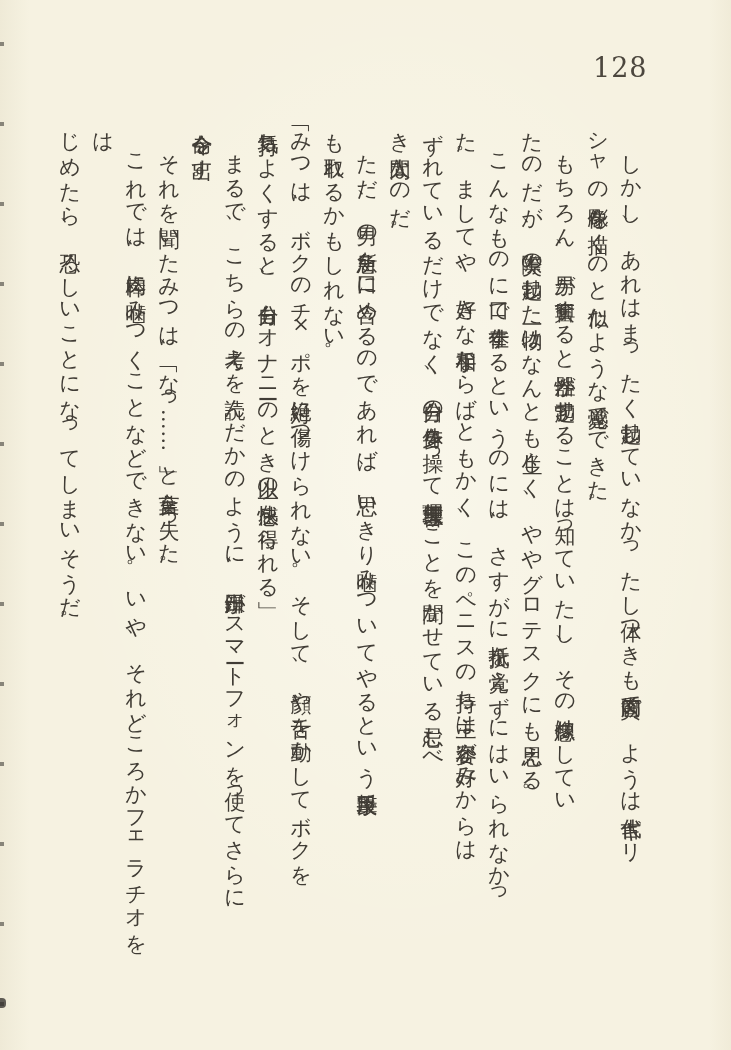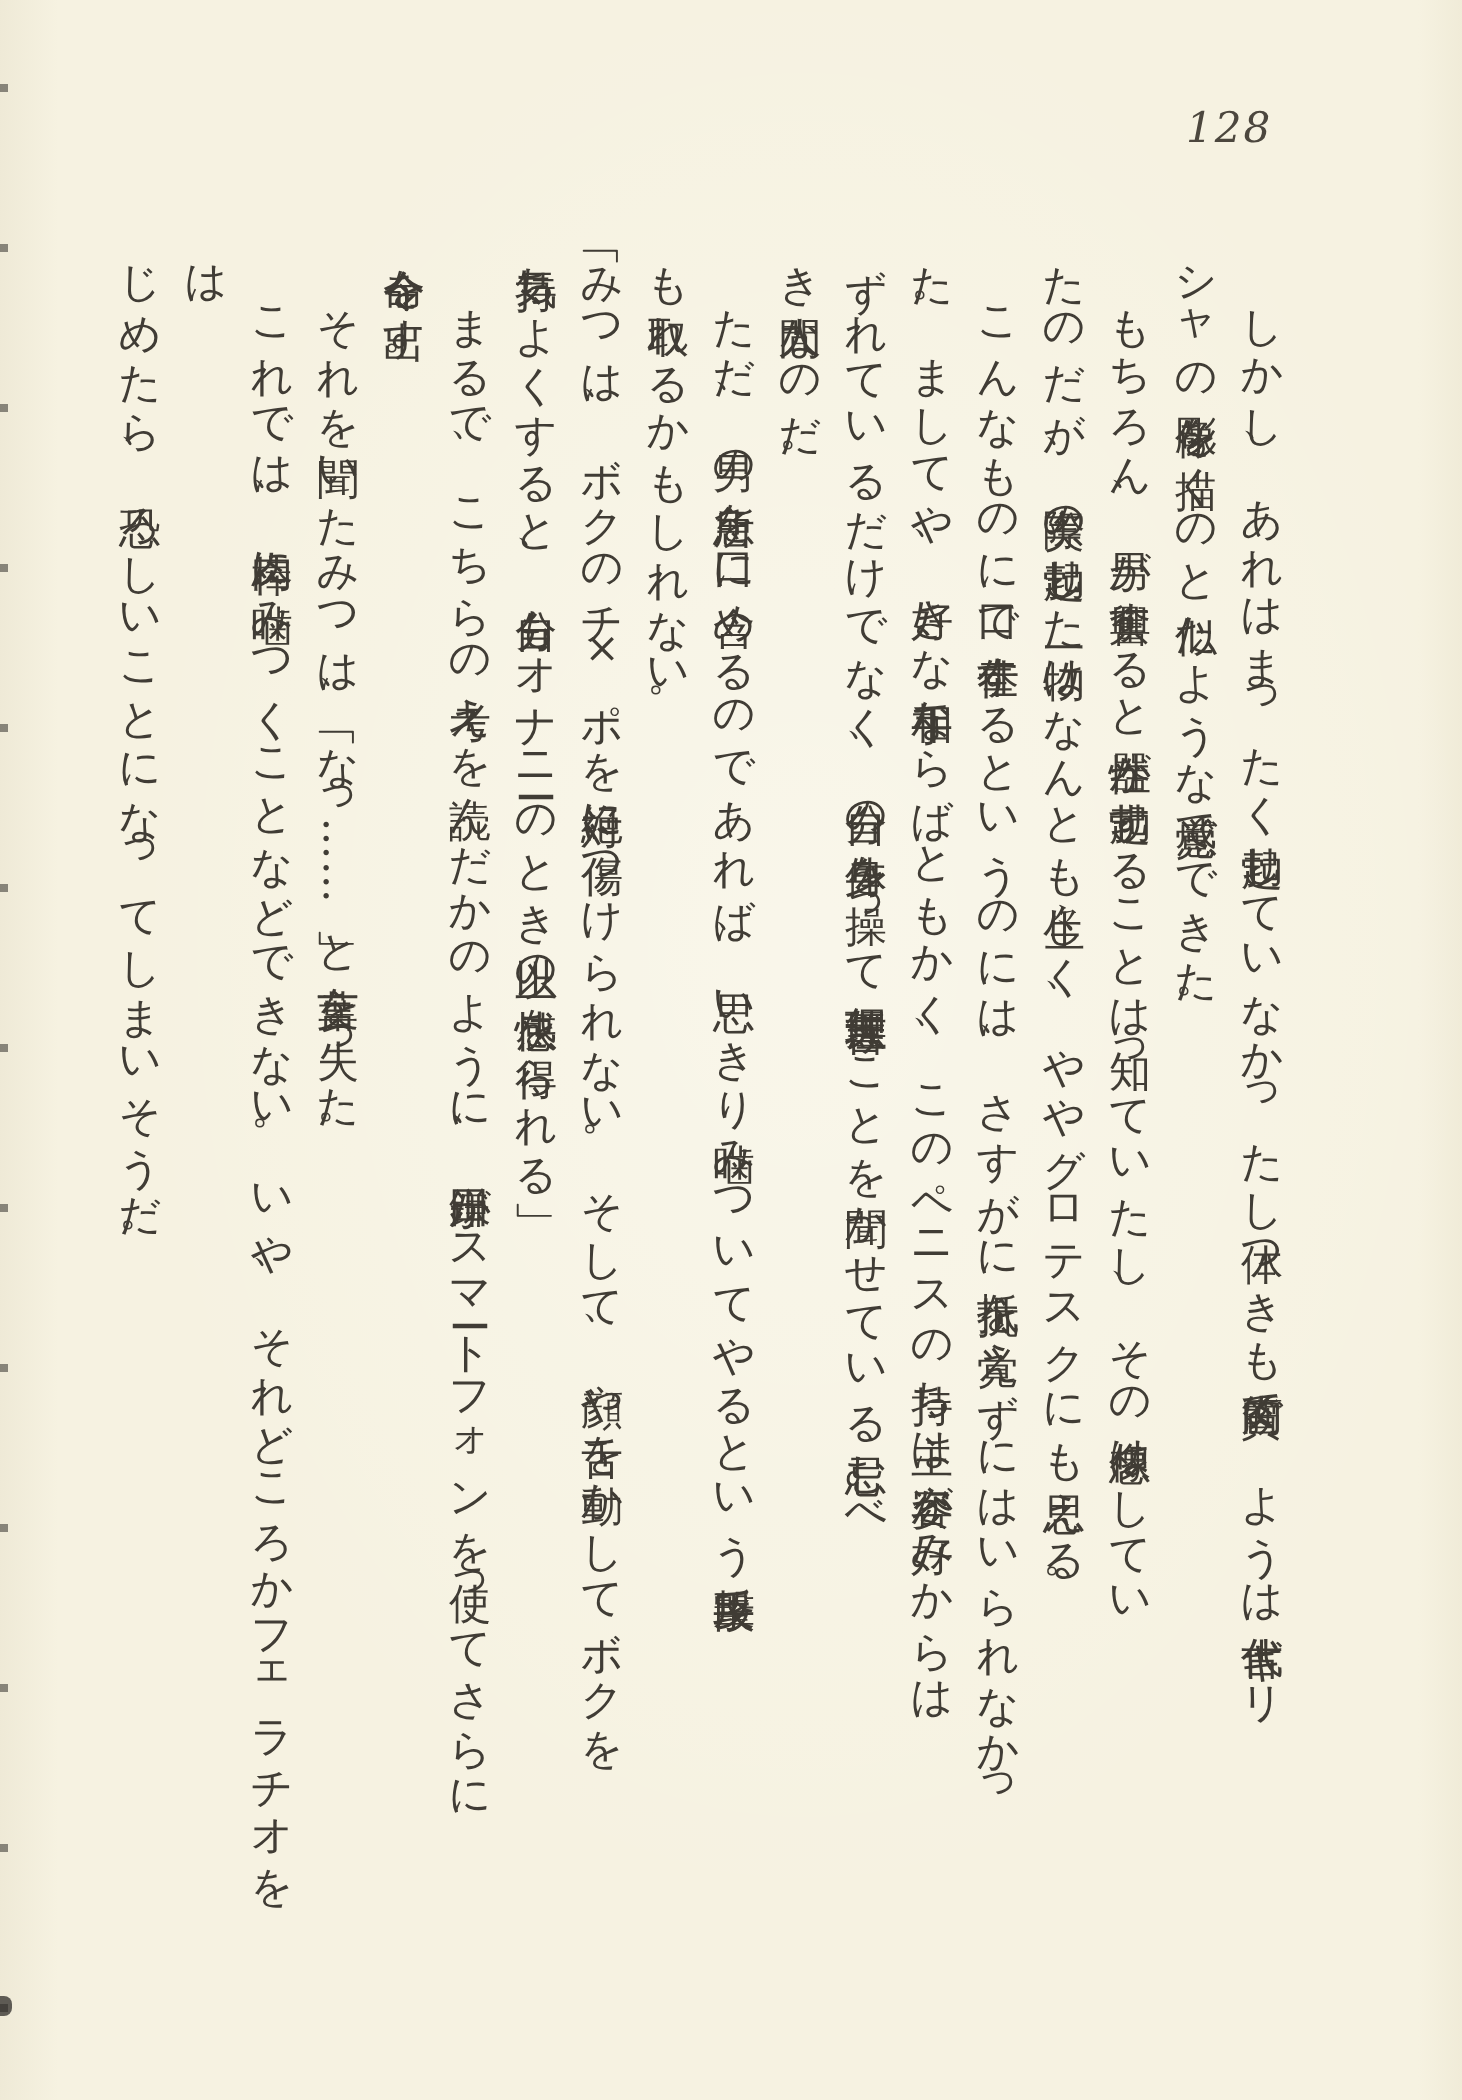--- a/index.html
+++ b/index.html
@@ -45,22 +45,21 @@
     bottom: 42px;
     width: 6px;
     height: 10px;
     background: rgba(45,43,40,0.75);
     border-radius: 0 4px 4px 0;
   }
   .page-number {
     position: absolute;
     top: 52px;
     left: 593px;
-    font-size: 21px;
-    font-style: italic;
+    font-size: 27px;
     letter-spacing: 1px;
     color: #4c473e;
   }
   .text-block {
     position: absolute;
     top: 118px;
     right: 84px;
     height: 842px;
     width: 564px;
     writing-mode: vertical-rl;

